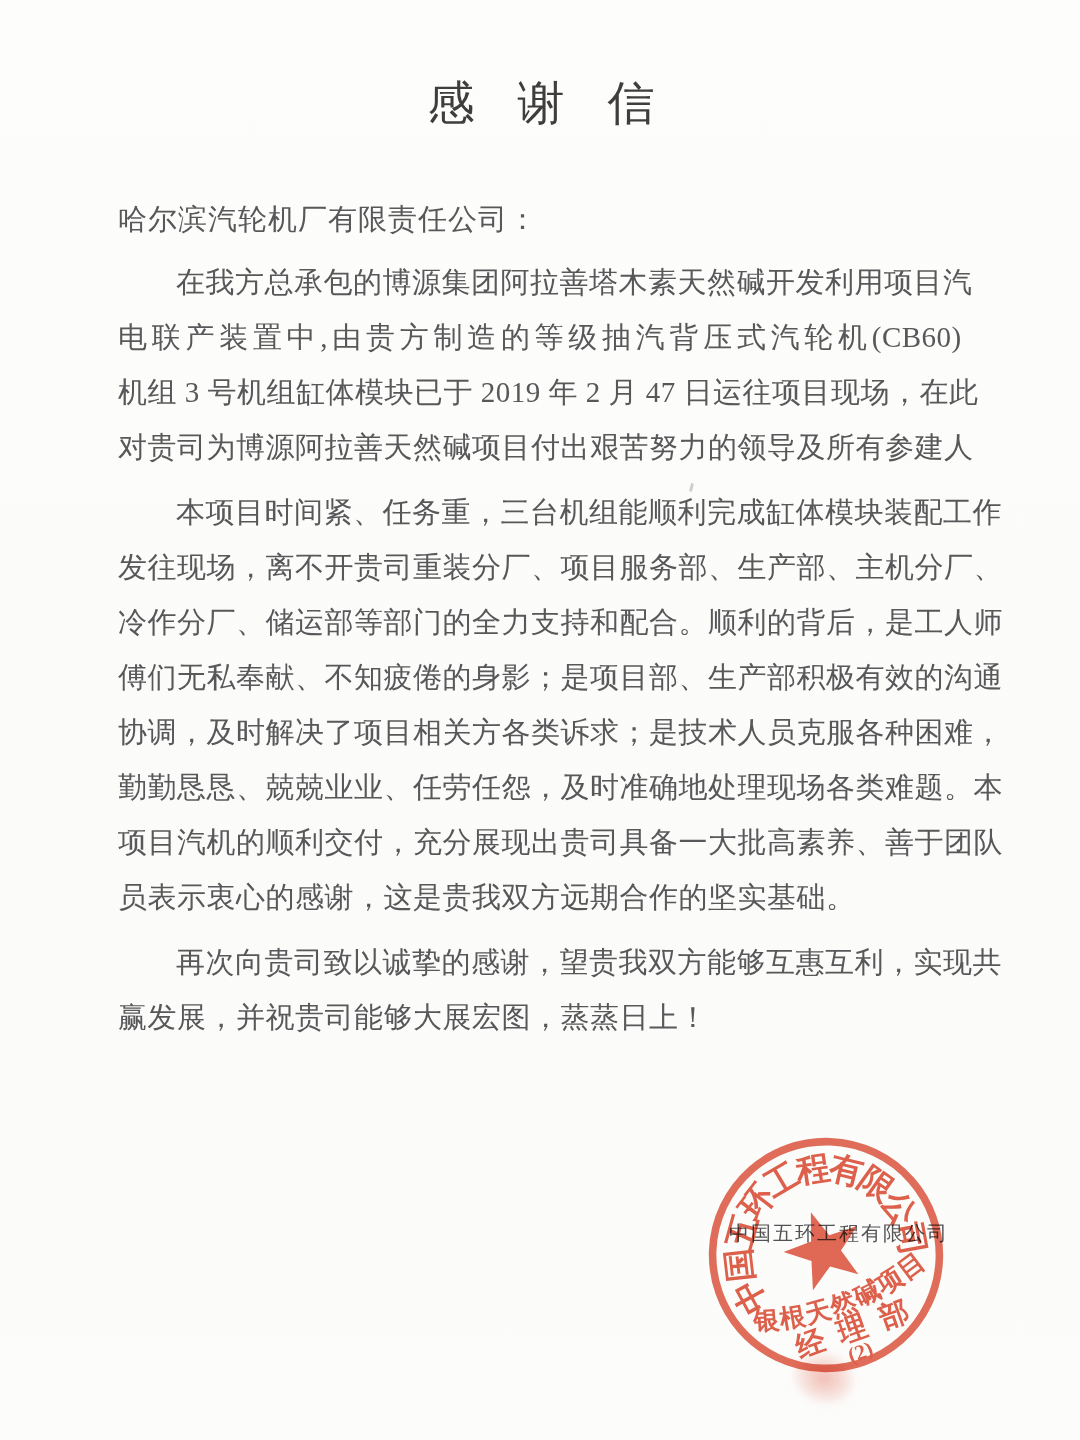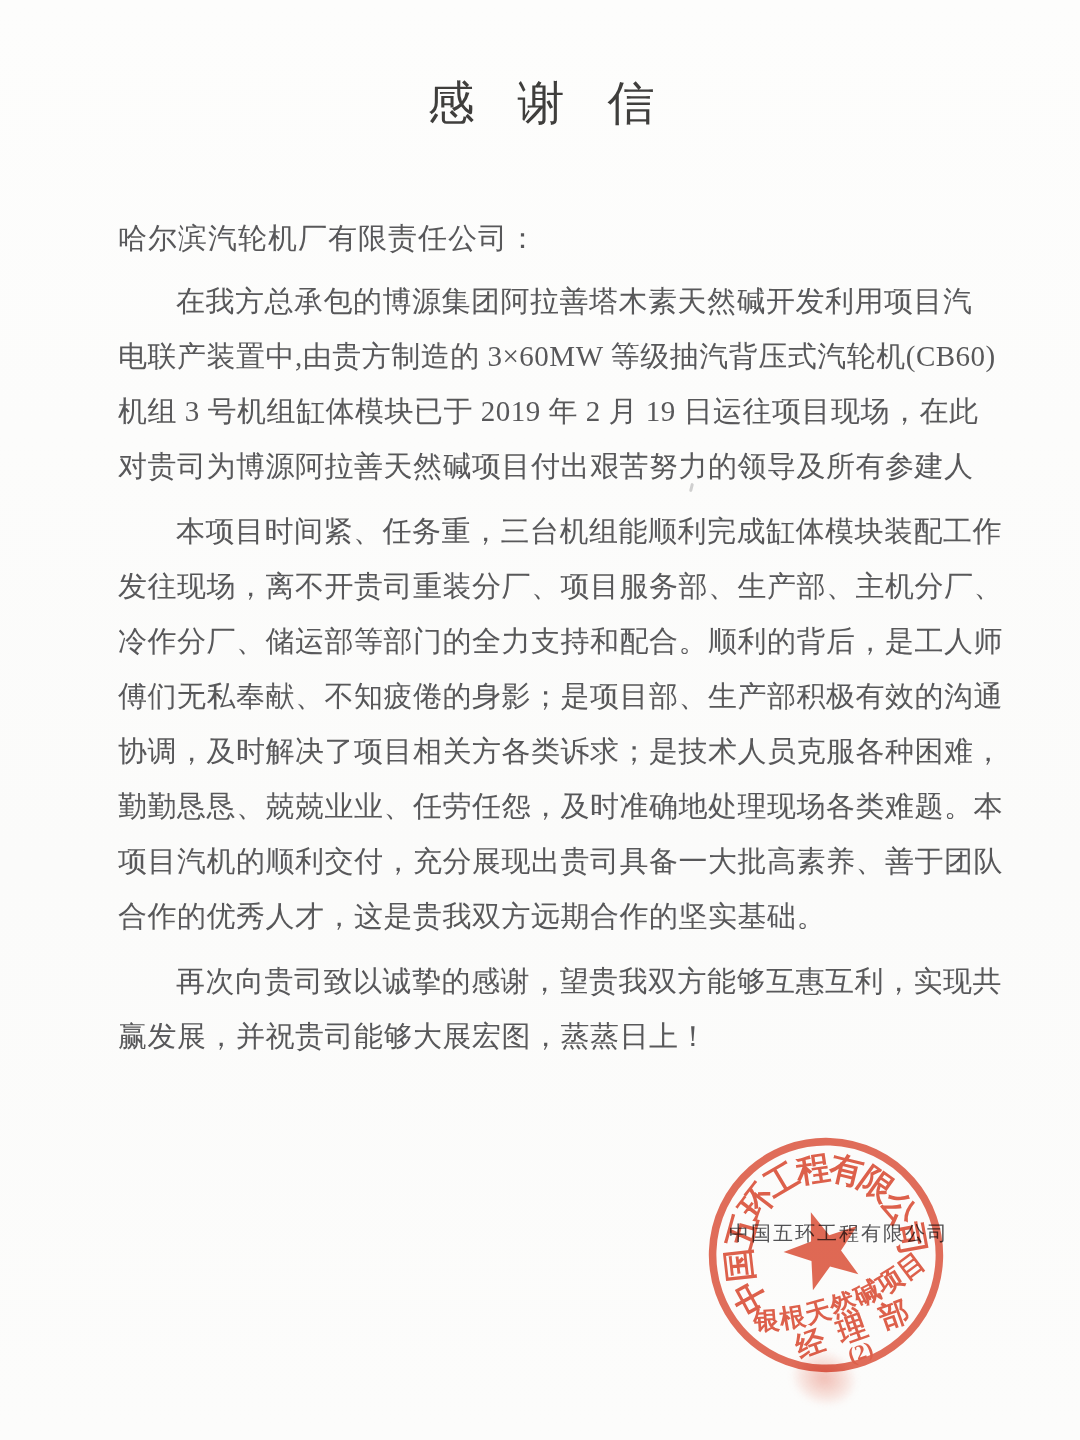--- a/index.html
+++ b/index.html
@@ -13,21 +13,21 @@
   
   .title{
     position:absolute;top:72px;left:1px;width:1080px;
     text-align:center;
     font-size:47px;font-weight:400;color:#3f3e3c;
     letter-spacing:43px;text-indent:43px;
     margin:0;
   }
   
   .content{
-    position:absolute;left:118px;top:211px;width:844px;
+    position:absolute;left:118px;top:192px;width:844px;
     font-size:29px;color:#58585a;
   }
   .salutation{
     height:55px;line-height:55px;
     margin-bottom:8px;
     letter-spacing:1px;
   }
   .paragraph{margin:0 0 10px 0;}
   .line{
     height:55px;line-height:55px;
@@ -121,21 +121,20 @@
           <span>装</span>
           <span>置</span>
           <span>中</span>
           <span>,</span>
           <span>由</span>
           <span>贵</span>
           <span>方</span>
           <span>制</span>
           <span>造</span>
           <span>的</span>
-          <span> 3×60MW </span>
           <span>等</span>
           <span>级</span>
           <span>抽</span>
           <span>汽</span>
           <span>背</span>
           <span>压</span>
           <span>式</span>
           <span>汽</span>
           <span>轮</span>
           <span>机</span>
@@ -151,21 +150,21 @@
           <span>缸</span>
           <span>体</span>
           <span>模</span>
           <span>块</span>
           <span>已</span>
           <span>于</span>
           <span> 2019 </span>
           <span>年</span>
           <span> 2 </span>
           <span>月</span>
-          <span> 19 </span>
+          <span> 47 </span>
           <span>日</span>
           <span>运</span>
           <span>往</span>
           <span>项</span>
           <span>目</span>
           <span>现</span>
           <span>场</span>
           <span>，</span>
           <span>在</span>
           <span>此</span>
@@ -419,21 +418,21 @@
           <span>批</span>
           <span>高</span>
           <span>素</span>
           <span>养</span>
           <span>、</span>
           <span>善</span>
           <span>于</span>
           <span>团</span>
           <span>队</span>
         </div>
-      <div class="line">合作的优秀人才，这是贵我双方远期合作的坚实基础。</div>
+      <div class="line">员表示衷心的感谢，这是贵我双方远期合作的坚实基础。</div>
     </div>
 
     <div class="paragraph">
       <div class="line stretch indent">
           <span>再</span>
           <span>次</span>
           <span>向</span>
           <span>贵</span>
           <span>司</span>
           <span>致</span>

